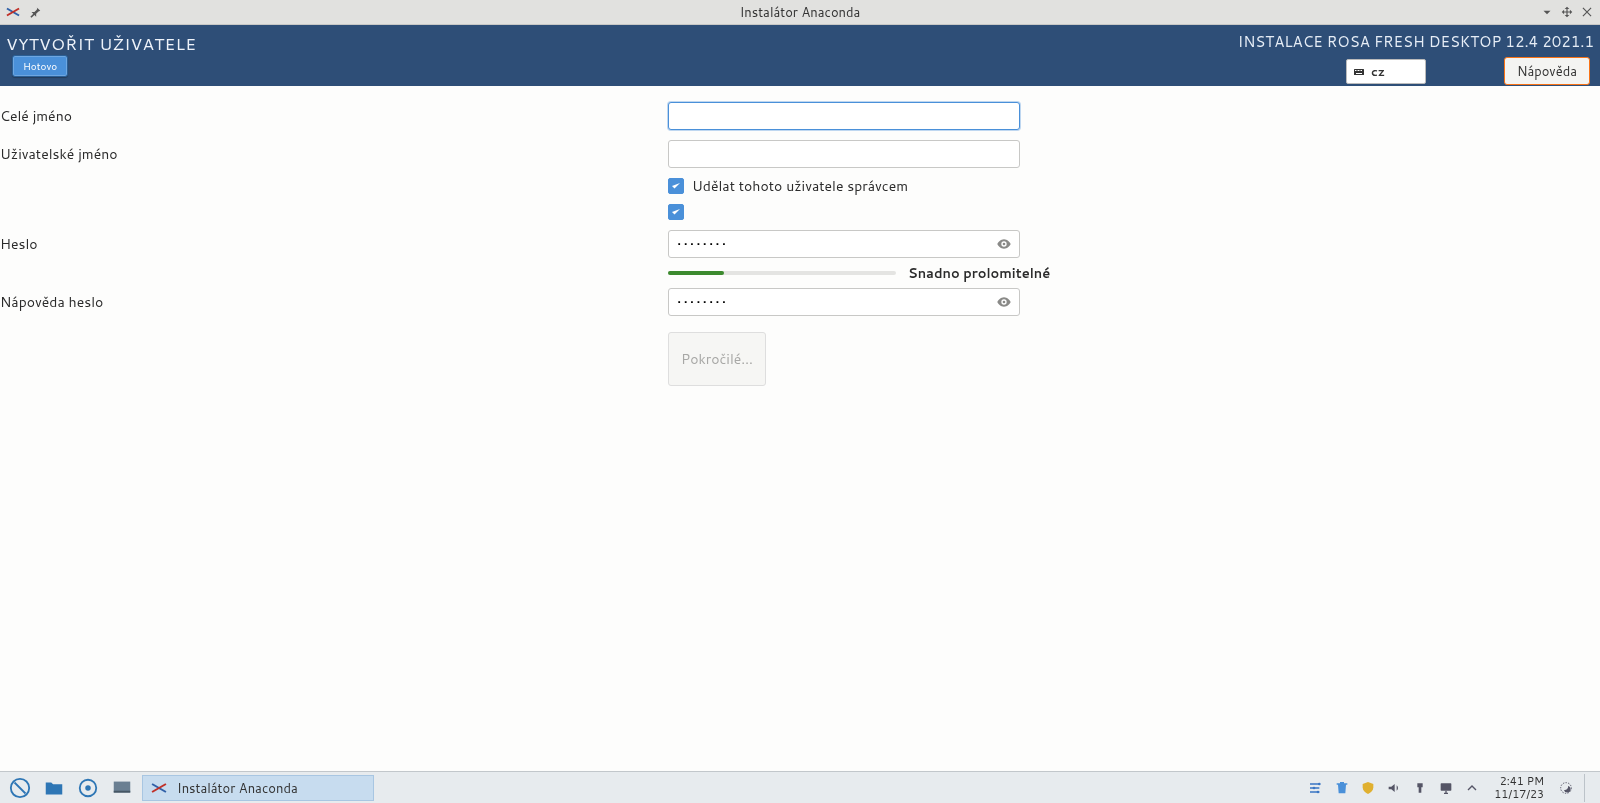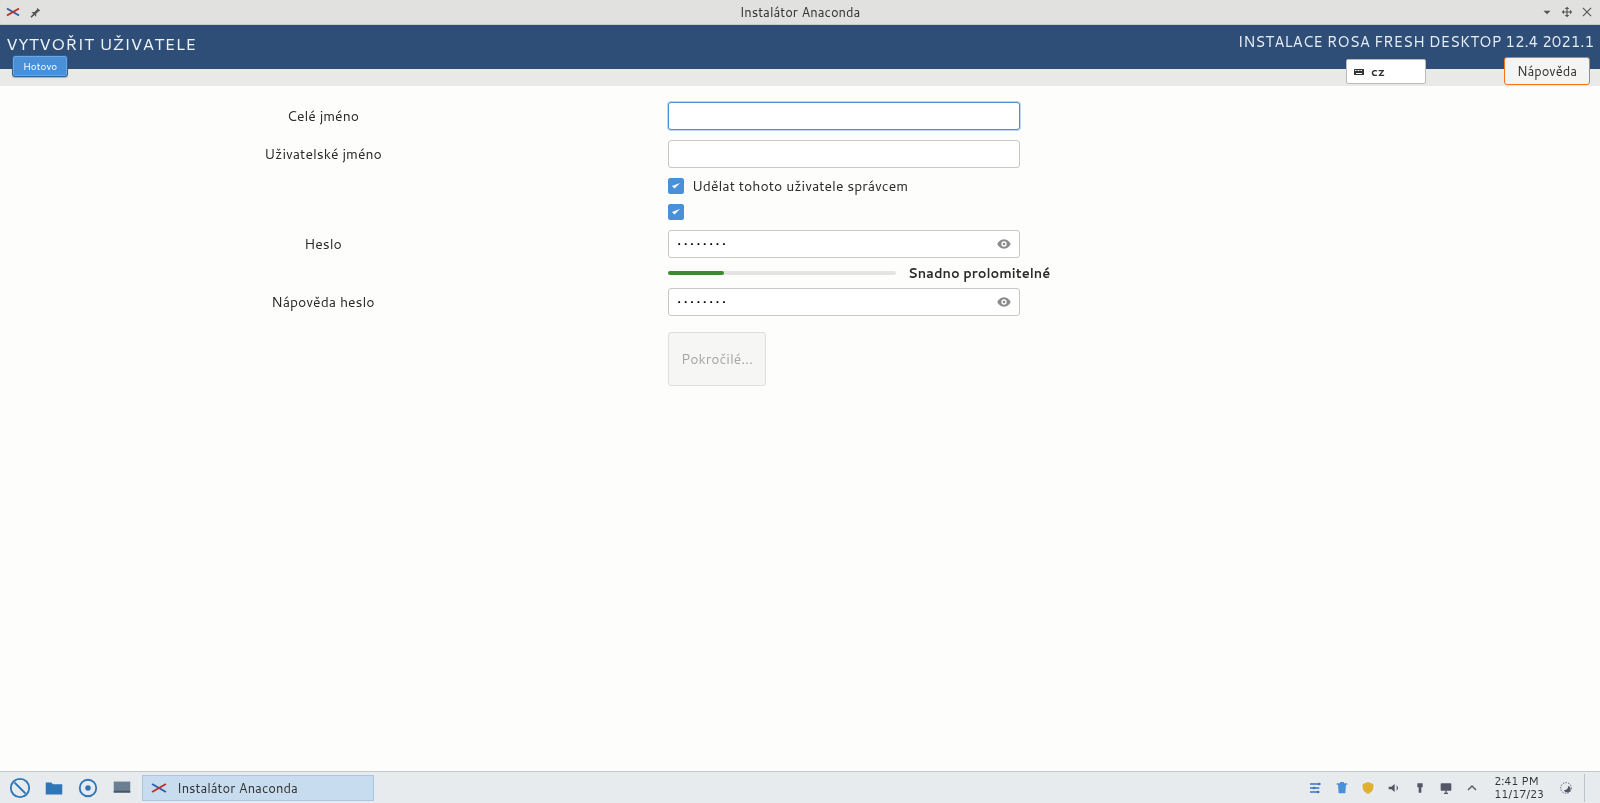--- a/index.html
+++ b/index.html
@@ -12,21 +12,21 @@
     border-bottom: 1px solid #c8c8c6;
   }
   .titlebar .left-icons { display: flex; align-items: center; gap: 8px; padding-left: 6px; }
   .titlebar .title { position: absolute; left: 50%; transform: translateX(-50%);
     font-size: 13px; color: #333; }
   .titlebar .right-icons { margin-left: auto; display: flex; gap: 6px; padding-right: 6px; }
   .tb-ic { width: 14px; height: 14px; fill: #555; }
 
   
   .anaconda-header {
-    height: 44px; width: 100%; background: #2e4e77;
+    height: 61px; width: 100%; background: #2e4e77;
     color: #fff; position: relative;
   }
   .anaconda-header .page-title {
     position: absolute; left: 6px; top: 6px; font-size: 17px; font-weight: 500;
     letter-spacing: .3px; color: #eef3fa;
   }
   .anaconda-header .done-btn {
     position: absolute; left: 12px; top: 30px;
     background: #4a90d9; color: #fff; font-size: 10px;
     border: 1px solid #2b5f95; border-radius: 3px;
@@ -58,21 +58,21 @@
     background: #fdfdfc;
   }
   .form-grid {
     display: grid;
     grid-template-columns: 646px 352px auto;
     column-gap: 22px; row-gap: 10px;
     padding-top: 16px;
     align-items: center;
   }
   .form-label {
-    text-align: center; font-size: 14px; color: #2b2b2b;
+    text-align: left; font-size: 14px; color: #2b2b2b;
   }
   .text-input {
     width: 352px; height: 28px; border: 1px solid #c8c8c6;
     border-radius: 3px; padding: 2px 8px; font-size: 14px;
     background: #fff;
   }
   .text-input.focused { border-color: #4a90d9; box-shadow: 0 0 0 1px rgba(74,144,217,.35); }
   .chk-row { grid-column: 2 / span 2; display: flex; align-items: center; gap: 8px; margin-top: -2px; }
   .chk {
     width: 16px; height: 16px; border: 1px solid #4a90d9; background: #4a90d9;
@@ -110,21 +110,21 @@
   .tb-btn { width: 28px; height: 28px; display: flex; align-items: center; justify-content: center;
     cursor: pointer; border-radius: 2px; }
   .task-active {
     display: flex; align-items: center; gap: 10px;
     background: #c7dcef; border: 1px solid #a8c6e2;
     height: 26px; padding: 0 18px 0 8px; margin-left: 6px;
     font-size: 13px; color: #333; min-width: 232px; cursor: pointer;
   }
   .tray { margin-left: auto; display: flex; align-items: center; gap: 10px; padding-right: 8px; }
   .tray svg { width: 16px; height: 16px; fill: #556; }
-  .clock { display: flex; flex-direction: column; align-items: flex-start; font-size: 11px;
+  .clock { display: flex; flex-direction: column; align-items: flex-end; font-size: 11px;
     color: #333; line-height: 1.1; padding: 0 4px; }
   .desk-peek { width: 8px; height: 28px; border-left: 1px solid #bcc3c9; }
   .app-x-icon { width:16px; height:16px; display:inline-block; position:relative; }
   .app-x-icon::before, .app-x-icon::after {
     content:""; position:absolute; left:0; top:7px; width:16px; height:2px; background:#c03028;
   }
   .app-x-icon::before { transform: rotate(30deg); background:#3060a8; }
   .app-x-icon::after  { transform: rotate(-30deg); background:#c03028; }
   .sm-x-icon { width:14px; height:14px; display:inline-block; position:relative; }
   .sm-x-icon::before, .sm-x-icon::after {

